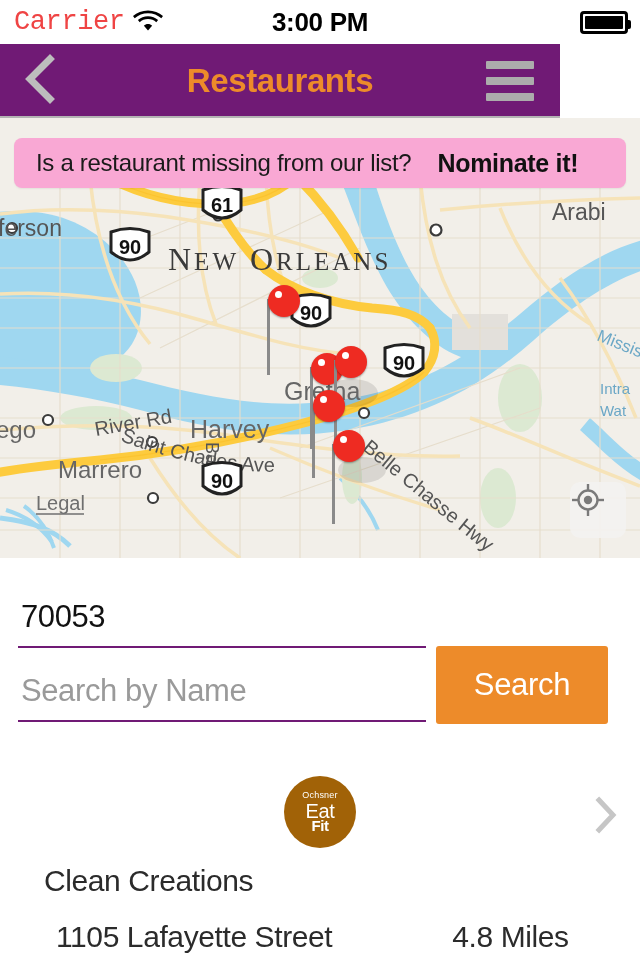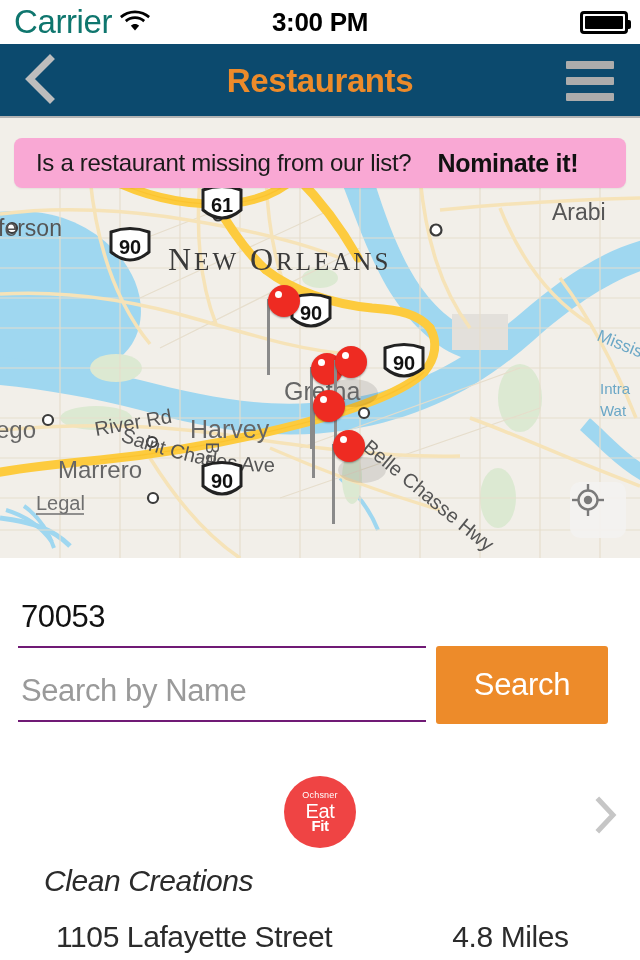--- a/index.html
+++ b/index.html
@@ -14,21 +14,21 @@
   .statusbar{
     position:relative;
     height:44px;
     width:640px;
     background:#ffffff;
   }
   .sb-left{
     position:absolute; left:14px; top:0; height:44px;
     display:flex; align-items:center; gap:8px;
   }
-  .sb-carrier{ font-size:33px; color:#0f766e; letter-spacing:-0.4px; }
+  .sb-carrier{ font-size:27px; color:#ef4444; letter-spacing:-0.4px;font-family:Liberation Mono, monospace; }
   .wifi-icon{ display:block; }
   .sb-time{
     position:absolute; left:0; right:0; top:0; height:44px;
     display:flex; align-items:center; justify-content:center;
     font-size:26px; font-weight:bold; color:#000; letter-spacing:-0.3px;
   }
   .sb-right{
     position:absolute; right:12px; top:0; height:44px;
     display:flex; align-items:center;
   }
@@ -37,22 +37,22 @@
     position:relative; background:#fff; padding:2px;
   }
   .battery-fill{ height:100%; background:#000; border-radius:1px; }
   .battery-cap{
     position:absolute; right:-6px; top:6px; width:4px; height:9px;
     background:#000; border-radius:0 2px 2px 0;
   }
 
   
   .navbar{
-    position:relative; width:640px; height:74px;
-    background:#0c4a6e;
+    position:relative; width:560px; height:74px;
+    background:#701a75;
     border-bottom:2px solid #b3b3b3;
   }
   .nav-back{
     position:absolute; left:10px; top:0; height:74px; width:60px;
     display:flex; align-items:center; justify-content:center;
     cursor:pointer;
   }
   .chev{ display:block; }
   .nav-title{
     position:absolute; left:0; right:0; top:0; height:74px;
@@ -145,32 +145,32 @@
   .results{ position:relative; width:640px; background:#fff; }
   .result-row{
     position:relative;
     width:640px;
     padding:18px 0 0 0;
     cursor:pointer;
   }
   .badge-wrap{ display:flex; justify-content:center; }
   .eatfit-badge{
     width:72px; height:72px; border-radius:50%;
-    background:#ef4444;
+    background:#a16207;
     display:flex; flex-direction:column;
     align-items:center; justify-content:center;
     color:#ffffff; line-height:1;
   }
   .ef-brand{ font-size:9px; letter-spacing:0.2px; margin-bottom:1px; white-space:nowrap; }
   .ef-eat{ font-size:20px; font-weight:normal; letter-spacing:-0.4px; }
   .ef-fit{ font-size:15px; font-weight:bold; letter-spacing:-0.4px; margin-top:-3px; }
   .row-name{
     margin-top:16px;
     padding-left:44px;
-    font-size:30px; color:#2b2b2b; letter-spacing:-0.4px;font-style:italic;
+    font-size:30px; color:#2b2b2b; letter-spacing:-0.4px;
   }
   .row-meta{
     margin-top:22px;
     display:flex; align-items:baseline;
     padding-left:56px;
   }
   .row-address{ font-size:30px; color:#2b2b2b; letter-spacing:-0.4px; }
   .row-distance{ font-size:30px; color:#2b2b2b; letter-spacing:-0.4px; margin-left:120px; }
   .row-chevron{
     position:absolute; right:22px; top:38px;

